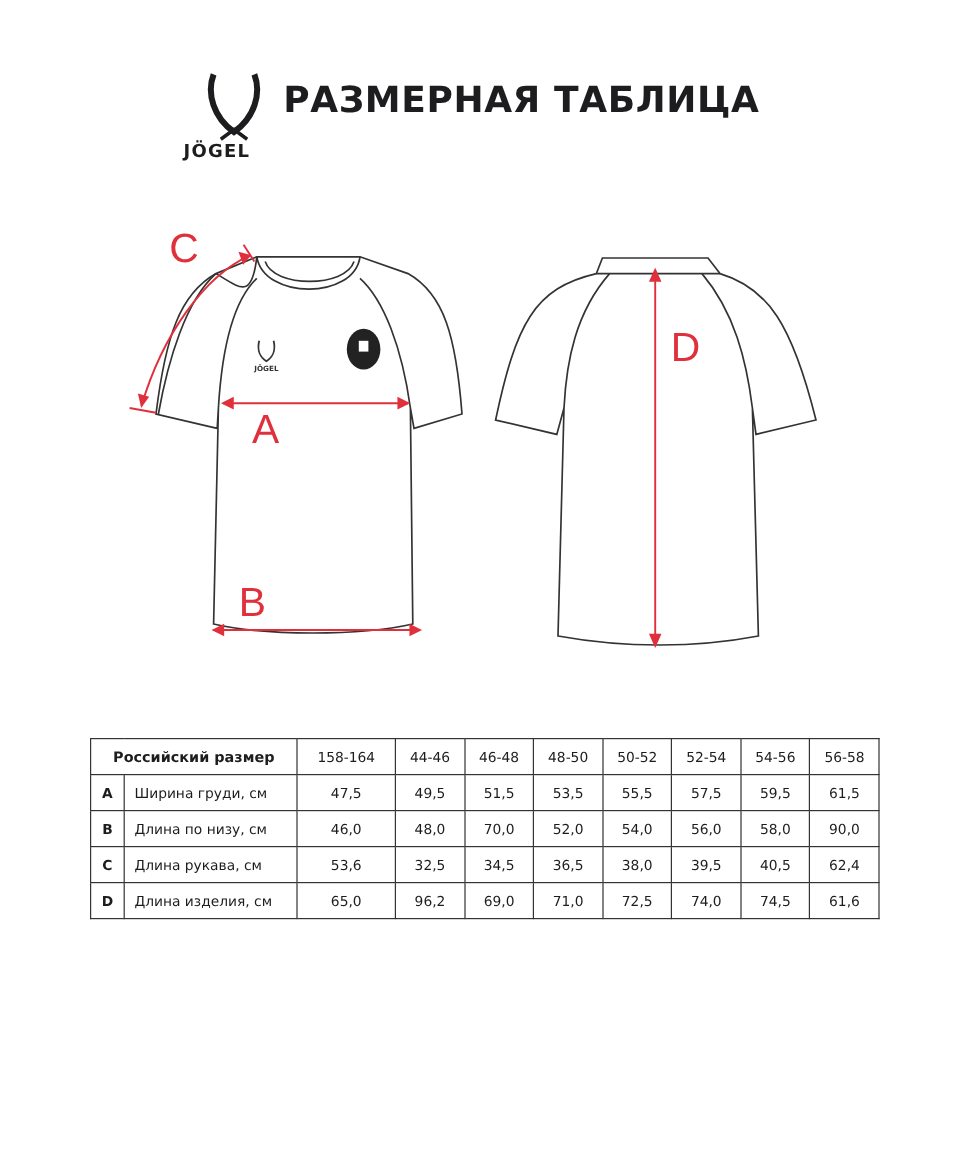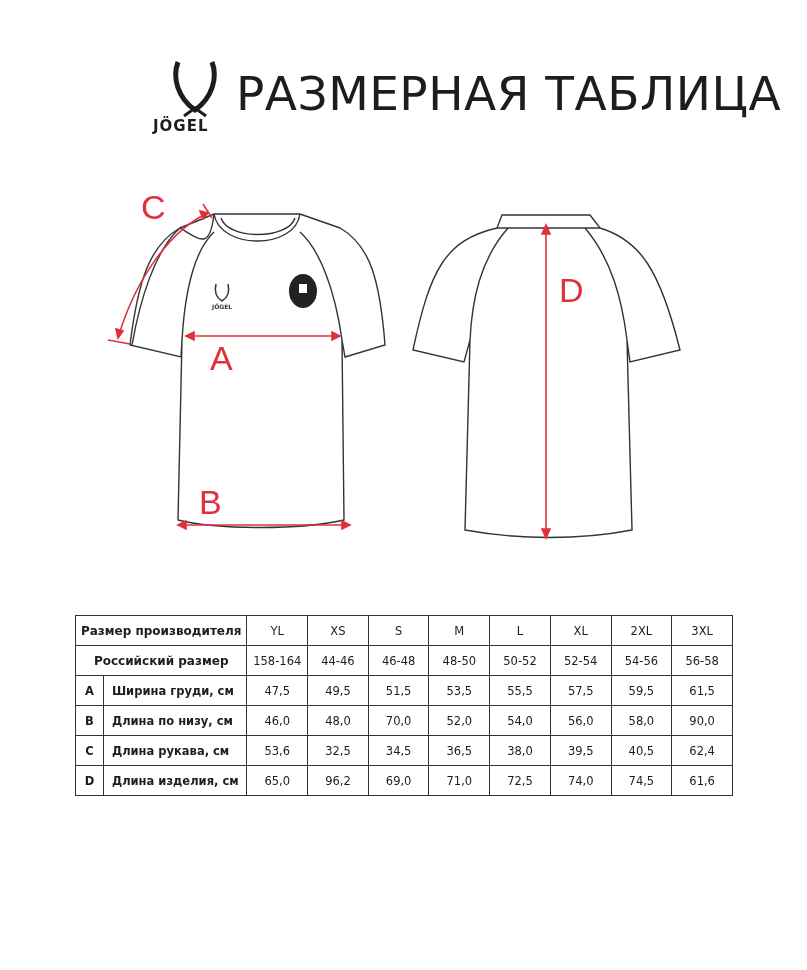--- a/index.html
+++ b/index.html
@@ -1,26 +1,26 @@
 <!DOCTYPE html>
 <html><head>
 <meta charset="utf-8">
 <style>
   html,body{margin:0;padding:0;background:#fff;}
   body{width:807px;height:970px;position:relative;overflow:hidden;font-family:"DejaVu Sans","Liberation Sans",sans-serif;color:#1d1d1f;}
   .logo{position:absolute;left:150px;top:58px;width:90px;height:80px;}
   .logo-word{position:absolute;left:153px;top:117px;font-size:15px;font-weight:bold;letter-spacing:1px;font-family:"DejaVu Sans",sans-serif;}
-  .title{position:absolute;left:236px;top:66px;font-size:47px;font-weight:normal;letter-spacing:0.5px;font-family:"DejaVu Sans",sans-serif;white-space:nowrap;}
+  .title{position:absolute;left:236px;top:66px;font-size:30px;font-weight:bold;letter-spacing:0.5px;font-family:"DejaVu Sans",sans-serif;white-space:nowrap;}
   .diagram{position:absolute;left:0;top:0;}
   .lbl{position:absolute;color:#e0303c;font-size:34px;font-family:"Liberation Sans",sans-serif;}
   table.sz{position:absolute;left:75px;top:615px;width:658px;border-collapse:collapse;font-family:"DejaVu Sans",sans-serif;font-size:11.5px;}
   table.sz td{border:1.5px solid #333;height:29px;text-align:center;padding:0;}
   table.sz td.hdr{font-weight:bold;font-size:12px;}
   table.sz td.letter{font-weight:bold;width:27px;}
-  table.sz td.param{text-align:left;padding-left:8px;width:135px;font-weight:bold;}
+  table.sz td.param{text-align:left;padding-left:8px;width:135px;}
   table.sz td.val{width:60px;}
 </style>
 </head>
 <body>
 
 <svg class="logo" viewBox="0 0 90 80">
   <path d="M28 4 C 22 20, 28 40, 45 52 C 62 40, 68 20, 62 4" fill="none" stroke="#1d1d1f" stroke-width="5"></path>
   <path d="M34 58 L45 50 L56 58" fill="none" stroke="#1d1d1f" stroke-width="3"></path>
 </svg>
 <div class="logo-word">JÖGEL</div>
@@ -73,31 +73,20 @@
     <polygon points="546,538 542,529 550,529"></polygon>
   </g>
 </svg>
 <div class="lbl" style="left:141px;top:188px;">C</div>
 <div class="lbl" style="left:210px;top:339px;">A</div>
 <div class="lbl" style="left:199px;top:483px;">B</div>
 <div class="lbl" style="left:559px;top:271px;">D</div>
 
 <table class="sz">
   <tbody>
-      <tr>
-    <td class="hdr" colspan="2">Размер производителя</td>
-    <td class="val">YL</td>
-    <td class="val">XS</td>
-    <td class="val">S</td>
-    <td class="val">M</td>
-    <td class="val">L</td>
-    <td class="val">XL</td>
-    <td class="val">2XL</td>
-    <td class="val">3XL</td>
-  </tr>
   <tr>
     <td class="hdr" colspan="2">Российский размер</td>
     <td>158-164</td>
     <td>44-46</td>
     <td>46-48</td>
     <td>48-50</td>
     <td>50-52</td>
     <td>52-54</td>
     <td>54-56</td>
     <td>56-58</td>

